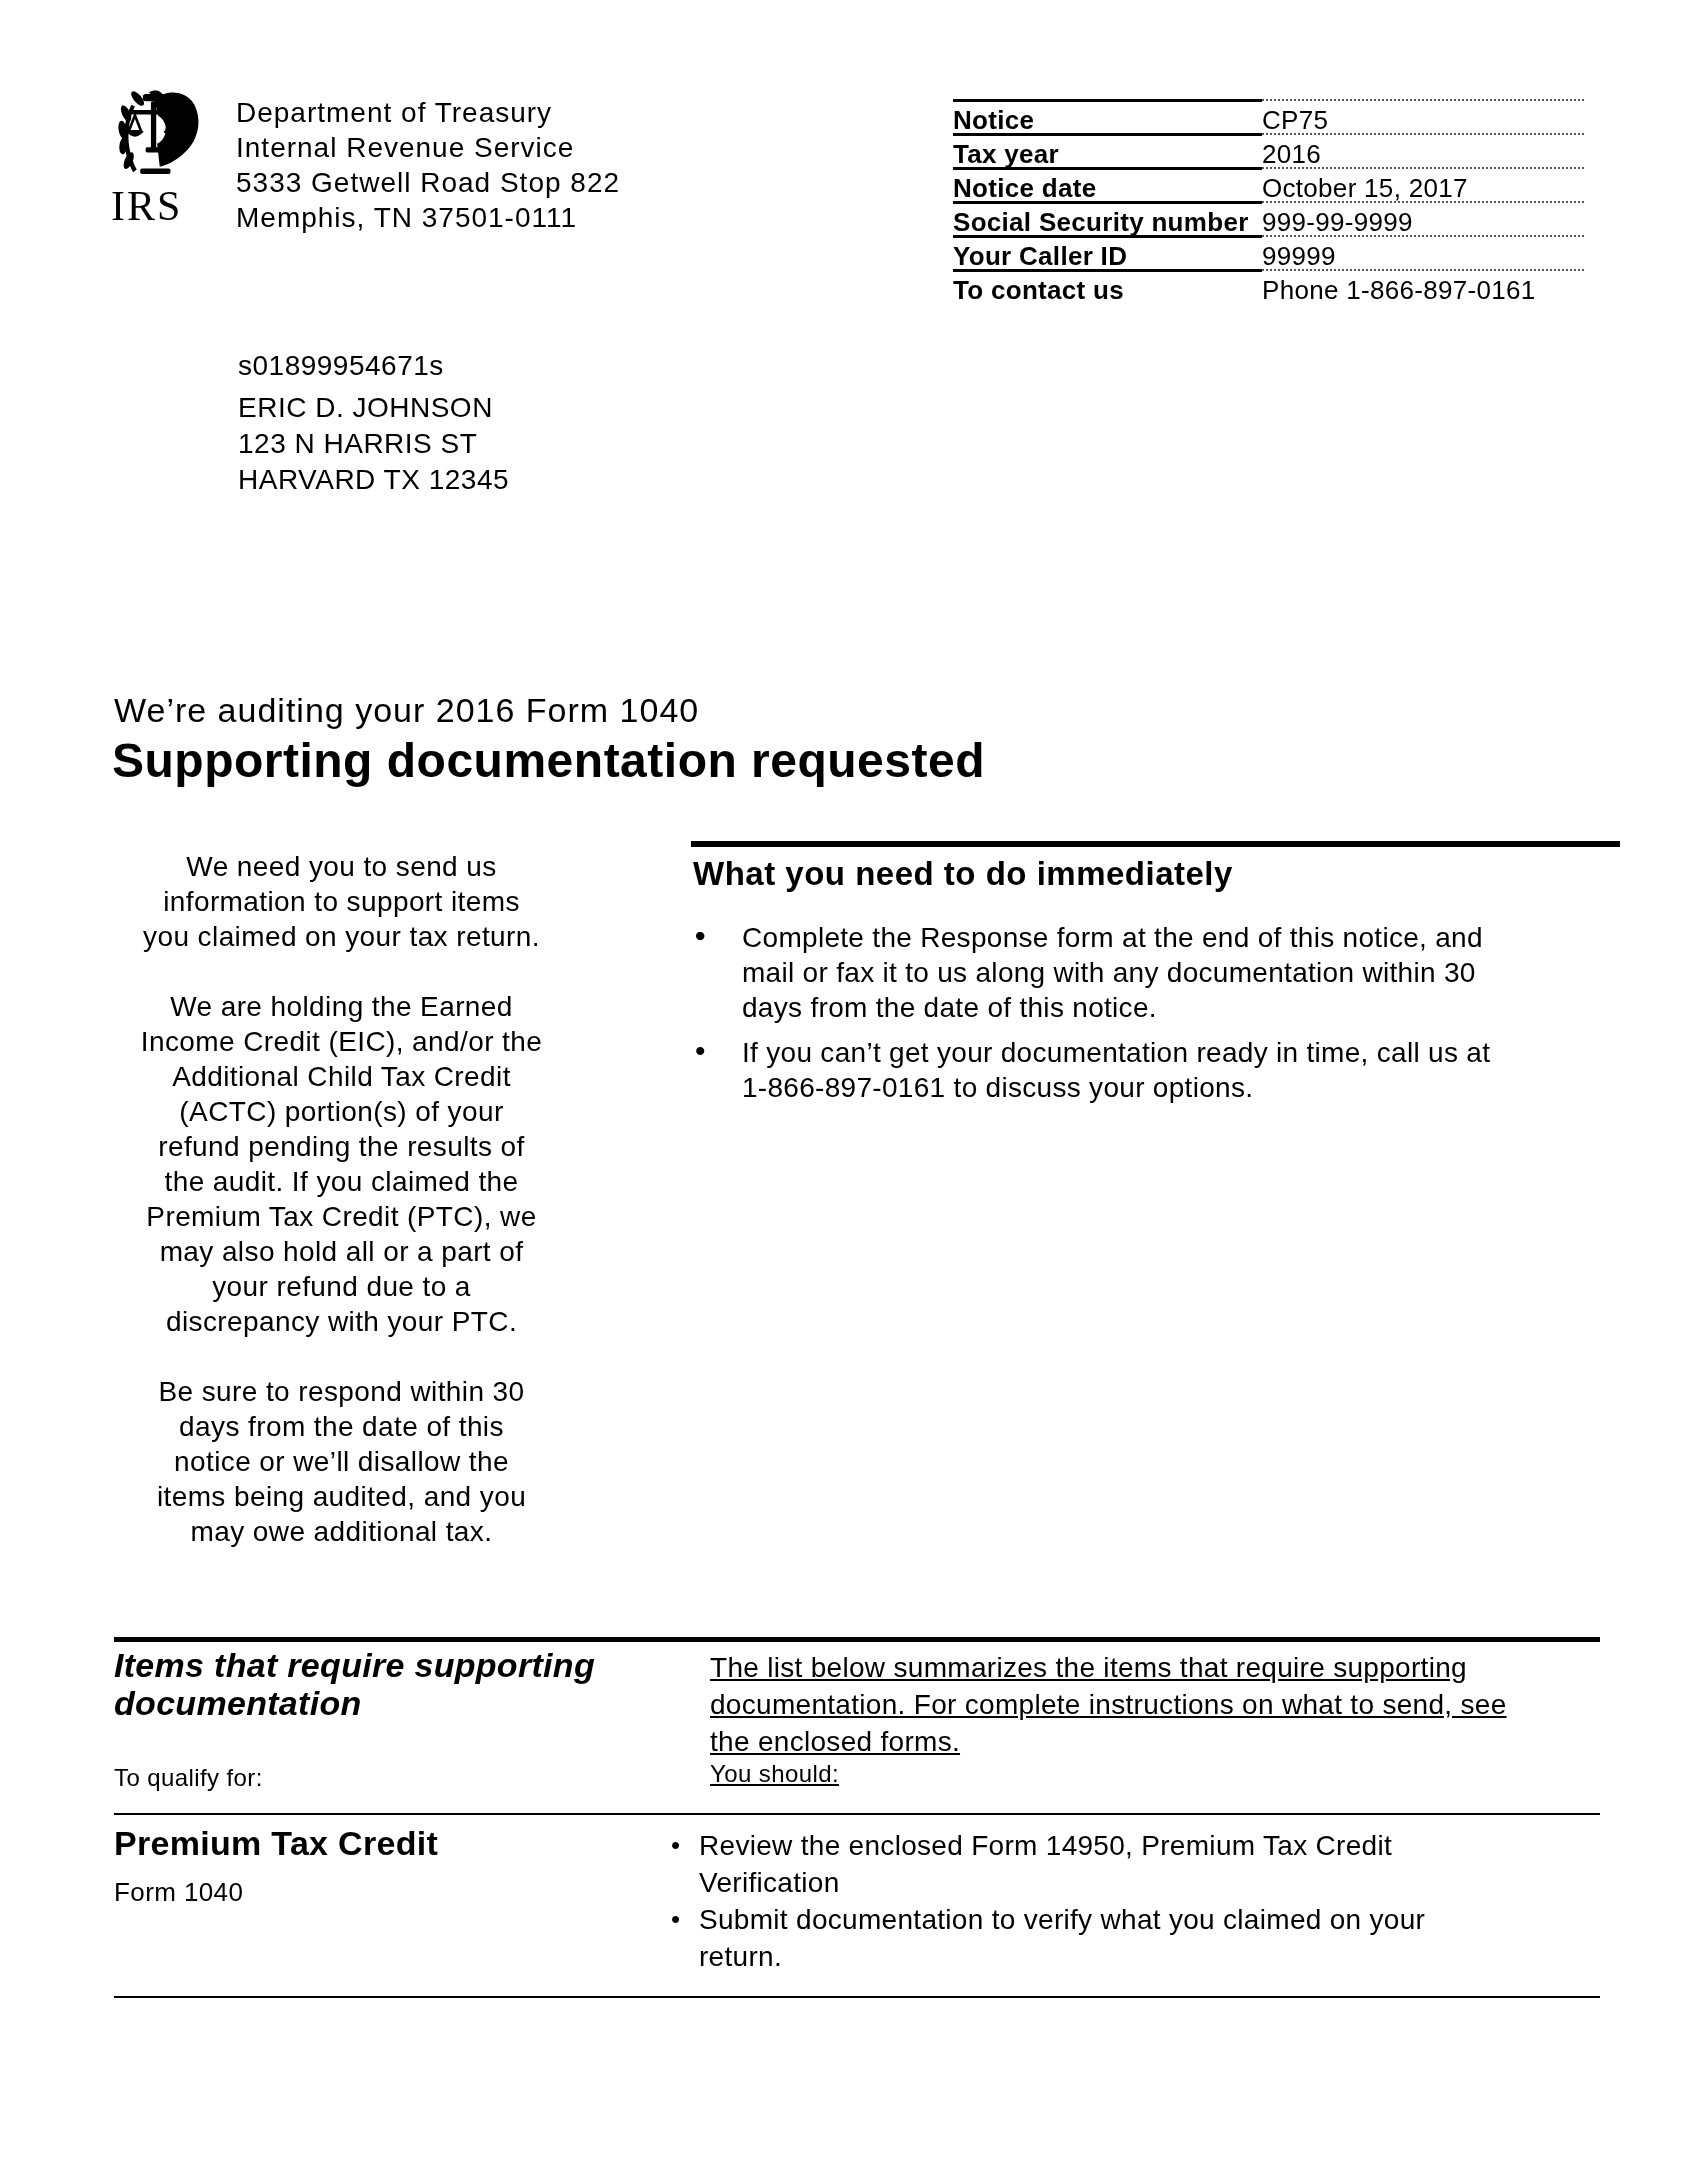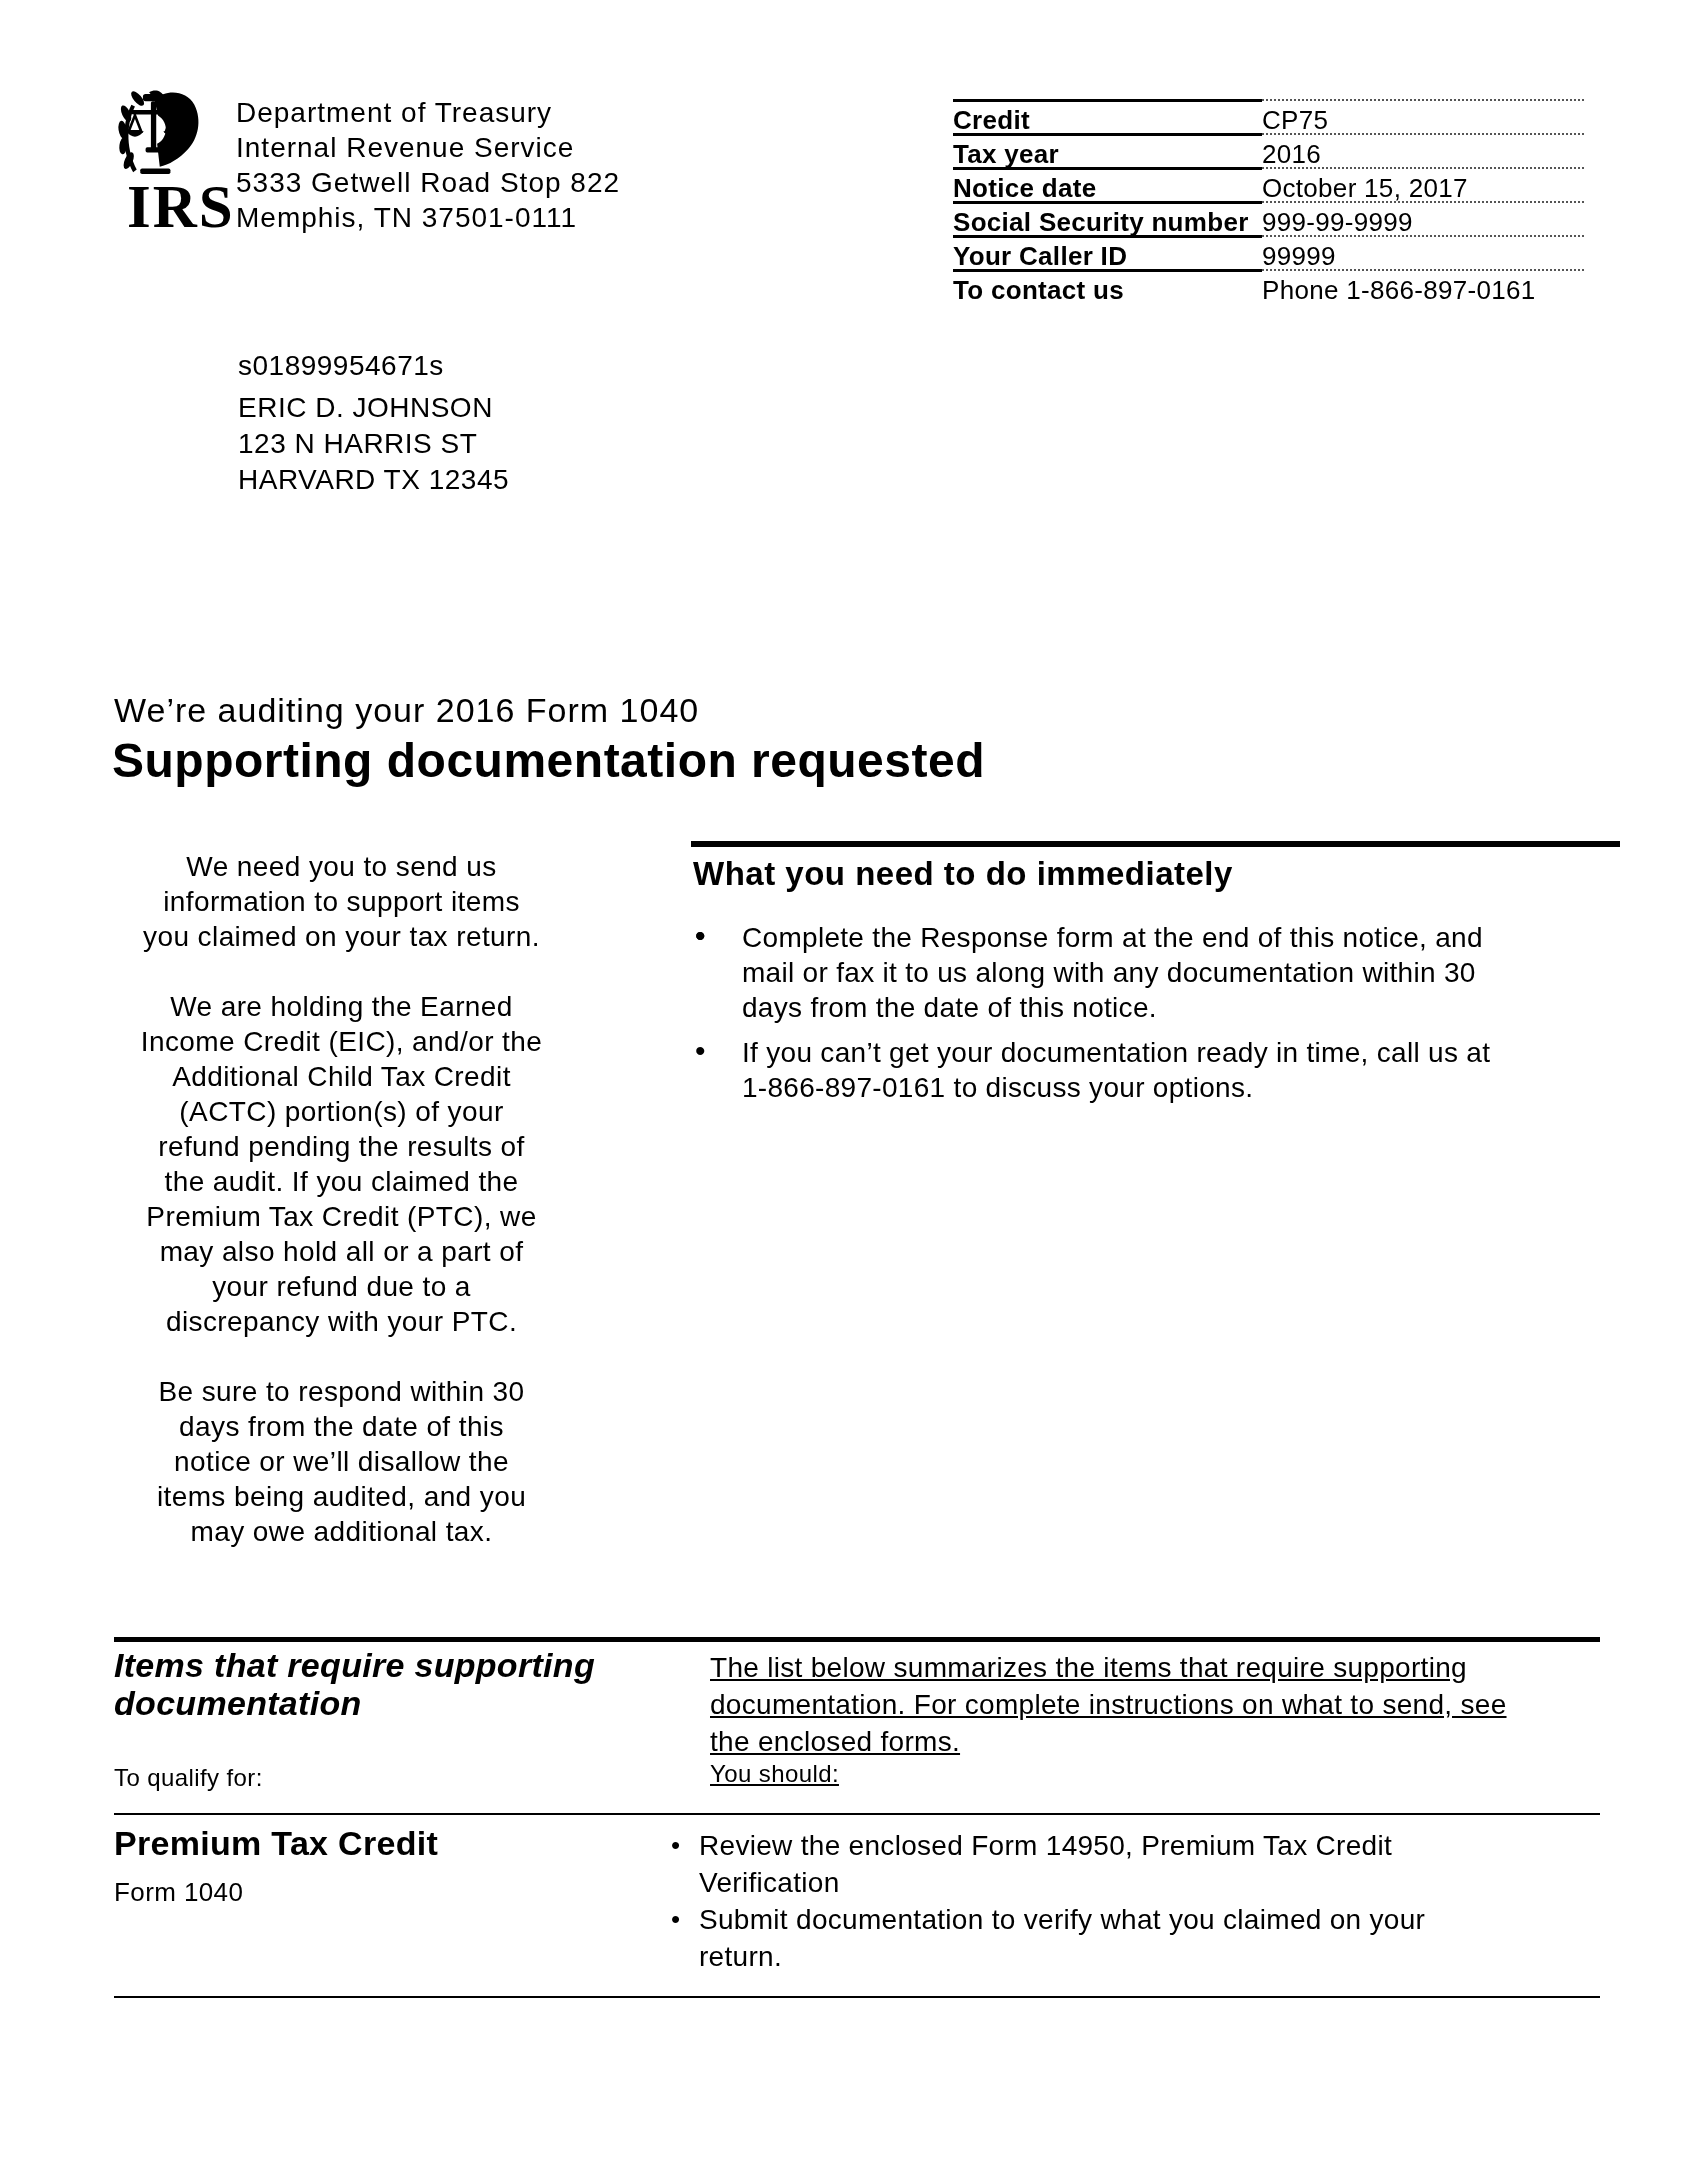--- a/index.html
+++ b/index.html
@@ -8,22 +8,22 @@
     background:#ffffff; color:#000;
     font-family:"Liberation Sans", sans-serif;
     overflow:hidden;
   }
   .lines { white-space:pre-line; }
 
   
   .logo-block { position:absolute; left:111px; top:87px; width:109px; }
   .logo-block svg { display:block; width:94px; height:94px; }
   .irs-wordmark {
-    font-family:"Liberation Serif", serif; font-weight:700;
-    font-size:61px; line-height:55px; letter-spacing:2px; margin-top:-2px;margin-left:16px;
+    font-family:"Liberation Serif", serif; font-weight:400;
+    font-size:42px; line-height:55px; letter-spacing:2px; margin-top:-2px;
   }
   .agency-address {
     position:absolute; left:236px; top:95px;
     font-size:28px; line-height:35px; letter-spacing:1px;
   }
 
   .info-table { position:absolute; left:953px; top:99px; width:631px; }
   .info-row { display:flex; height:34px; }
   .info-label {
     width:309px; border-top:3px solid #000;
@@ -109,21 +109,21 @@
     <div class="irs-wordmark">IRS</div>
   </div>
 
   <div class="agency-address lines">Department of Treasury
 Internal Revenue Service
 5333 Getwell Road Stop 822
 Memphis, TN 37501-0111</div>
 
   <div class="info-table">
     <div class="info-row">
-      <div class="info-label">Credit</div>
+      <div class="info-label">Notice</div>
       <div class="info-value">CP75</div>
     </div>
     <div class="info-row">
       <div class="info-label">Tax year</div>
       <div class="info-value">2016</div>
     </div>
     <div class="info-row">
       <div class="info-label">Notice date</div>
       <div class="info-value">October 15, 2017</div>
     </div>

